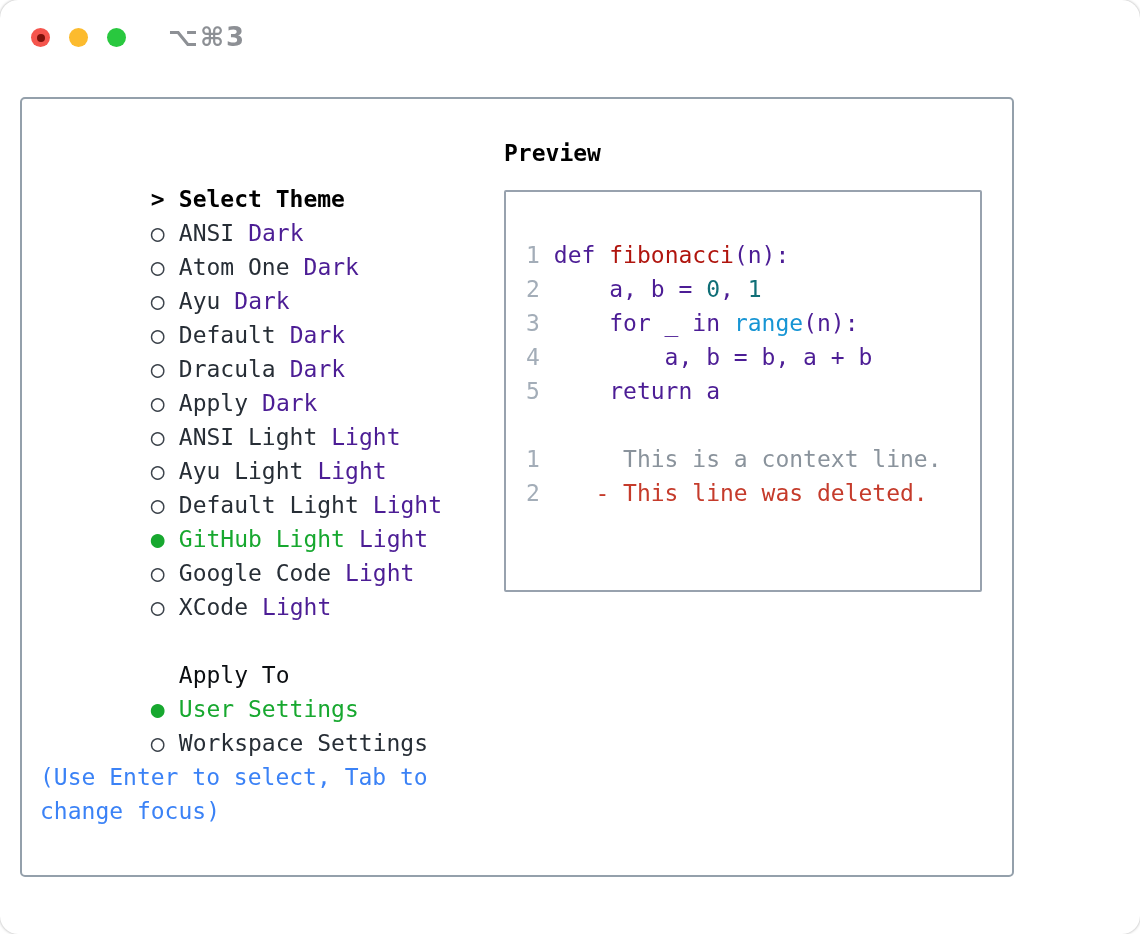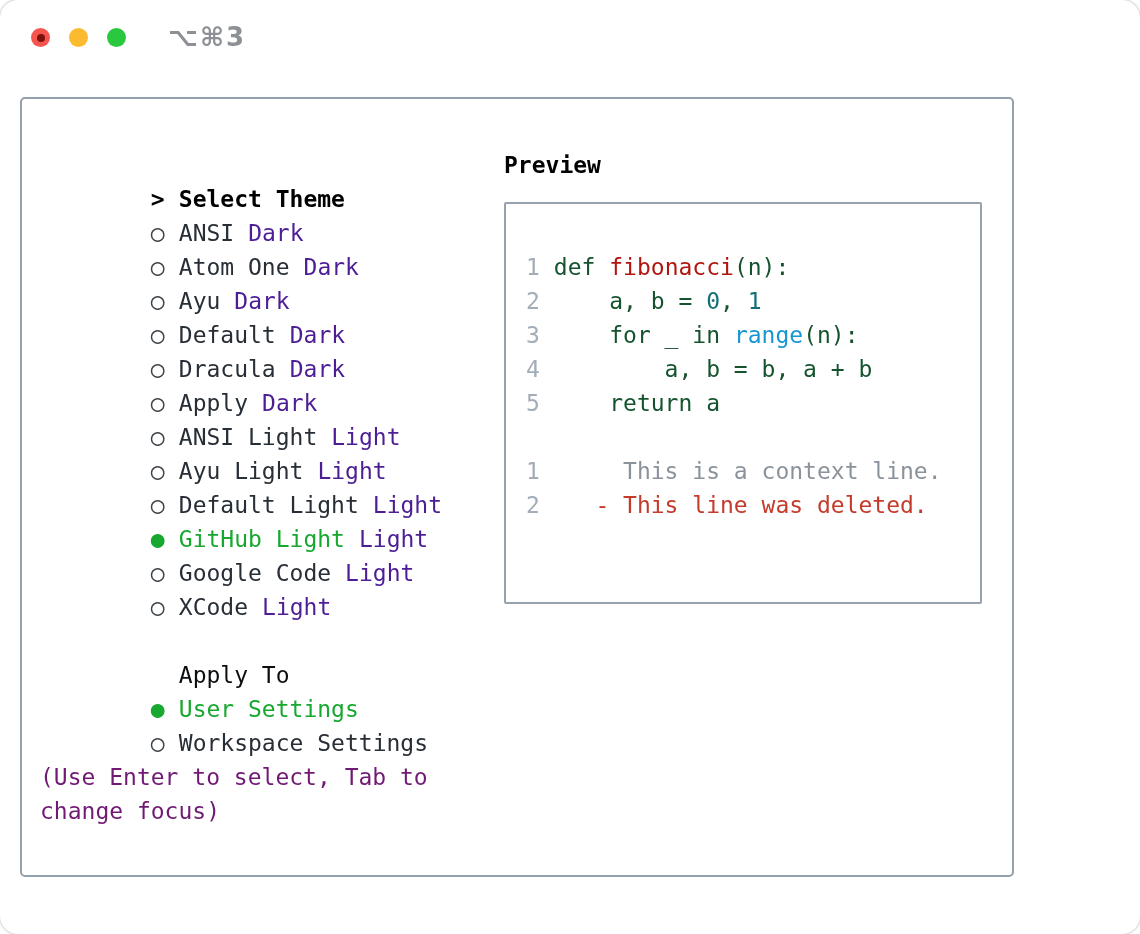--- a/index.html
+++ b/index.html
@@ -38,33 +38,33 @@
   
   .left-col{position:absolute;left:18px;top:49px;}
   .hdr-prefix{font-weight:bold;color:#000;}
   .hdr-label{font-weight:bold;color:#000;}
   .bullet{color:#3c434b;}
   .tname{color:#272e36;}
   .tvariant{color:#4c1d95;margin-left:14px;}
   .row.sel .bullet{color:#17a82f;}
   .row.sel .tname{color:#17a82f;margin-top:44px;}
   .apply-label{color:#0b0e11;}
-  .hint{color:#701a75;}
+  .hint{color:#3b82f6;}
   
-  .right-col{position:absolute;left:482px;top:49px;}
+  .right-col{position:absolute;left:482px;top:37px;}
   .preview-title{font-weight:bold;color:#000;}
   .preview-box{
     margin-top:20px;width:478px;height:402px;
     border:2px solid #98a2ae;border-radius:2px;
     box-sizing:border-box;
     padding:46px 0 0 20px;background:#ffffff;overflow:hidden;
   }
   .cl{height:34px;line-height:34px;font-size:23px;white-space:pre;}
   .g{display:inline-block;width:14px;color:#a3adb8;}
-  .t.fg{color:#14532d;}
+  .t.fg{color:#4c1d95;}
   .t.fn{color:#b0150e;}
   .t.num{color:#106f77;}
   .t.call{color:#1795d4;margin-top:46px;}
   .t.ctx{color:#8a939c;}
   .t.del{color:#c53b2b;}
   .t.add{color:#1dc327;}
 </style>
 </head>
 <body>
 

